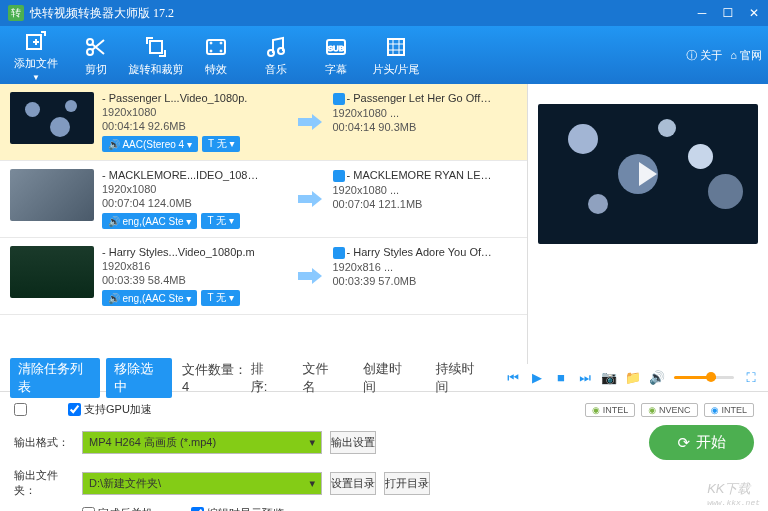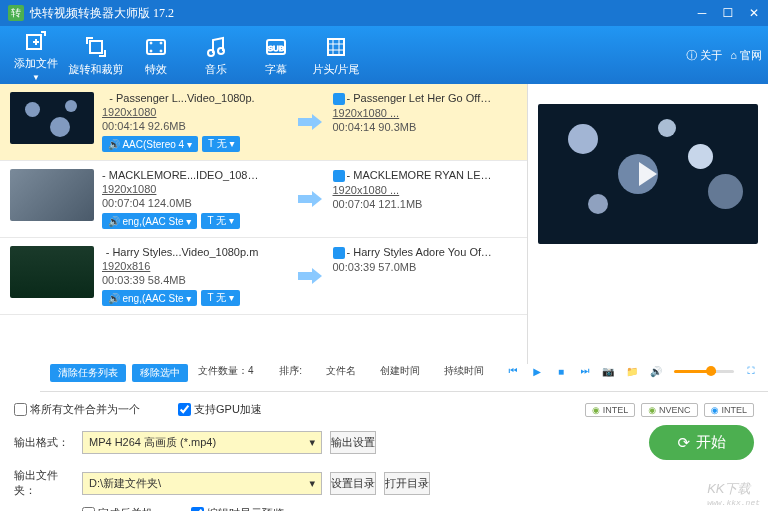--- a/index.html
+++ b/index.html
@@ -18,51 +18,51 @@
 .toolbar-right { margin-left: auto; display: flex; align-items: center; gap: 8px; color: #fff; font-size: 11px; }
 .toolbar-right a { color: #fff; text-decoration: none; cursor: pointer; display: flex; align-items: center; gap: 3px; }
 
 .main { display: flex; height: 280px; }
 .list { width: 530px; overflow-y: auto; border-right: 1px solid #ddd; }
 .item { display: flex; padding: 8px 10px; border-bottom: 1px solid #e8e8e8; gap: 8px; }
 .item.selected { background: #fff4c8; }
 .thumb { width: 84px; height: 52px; background: #0a1a2a; position: relative; border-radius: 2px; overflow: hidden; }
 .bokeh { position: absolute; border-radius: 50%; background: rgba(180,210,255,0.7); }
 .col { flex: 1; font-size: 11px; color: #555; }
-.col .line1 { color: #333; white-space: nowrap; overflow: hidden; text-overflow: ellipsis; max-width: 160px; text-align: center; }
-.col .line2 { margin-top: 2px; text-decoration: underline; }
+.col .line1 { color: #333; white-space: nowrap; overflow: hidden; text-overflow: ellipsis; max-width: 160px; }
+.col .line2 { margin-top: 2px; }
 .col .line3 { margin-top: 2px; }
 .badges { margin-top: 4px; display: flex; gap: 4px; }
 .badge { background: #2196f3; color: #fff; font-size: 10px; padding: 1px 6px; border-radius: 2px; cursor: pointer; display: flex; align-items: center; gap: 2px; }
 .arrow { width: 30px; display: flex; align-items: center; justify-content: center; }
 .arrow svg { fill: #8ac9ff; }
 .editicon { display: inline-block; width: 12px; height: 12px; background: #2196f3; border-radius: 2px; margin-right: 2px; vertical-align: middle; }
 
 .preview { flex: 1; padding: 10px; }
 .preview-video { width: 220px; height: 140px; background: #0a1a2a; position: relative; border-radius: 2px; overflow: hidden; margin-top: 10px; }
 .playbtn { position: absolute; top: 50%; left: 50%; transform: translate(-50%,-50%); width: 0; height: 0; border-left: 18px solid rgba(255,255,255,0.9); border-top: 12px solid transparent; border-bottom: 12px solid transparent; cursor: pointer; }
 
-.controls { height: 28px; display: flex; align-items: flex-start; padding: 0 10px; border-bottom: 1px solid #ddd; font-size: 10px; margin-left: 40px; }
+.controls { height: 28px; display: flex; align-items: center; padding: 0 10px; border-bottom: 1px solid #ddd; font-size: 13px; }
 .cbtn { background: #2196f3; color: #fff; padding: 2px 8px; border-radius: 2px; margin-right: 6px; cursor: pointer; }
 .filecount { margin-left: 4px; color: #444; }
 .sort { margin-left: auto; display: flex; gap: 24px; color: #444; margin-right: 12px; }
 .sort span { cursor: pointer; }
 .player-ctrls { display: flex; align-items: center; gap: 10px; margin-left: 10px; color: #2196f3; }
 .pctl { width: 14px; height: 14px; cursor: pointer; display: flex; align-items: center; justify-content: center; }
 .volslider { width: 60px; height: 3px; background: linear-gradient(to right, #ff9800 70%, #ddd 70%); border-radius: 2px; position: relative; }
 .volslider::after { content: ''; position: absolute; right: 30%; top: -4px; width: 10px; height: 10px; background: #ff9800; border-radius: 50%; }
 
 .bottom { padding: 10px 14px; font-size: 11px; color: #333; }
 .brow { display: flex; align-items: center; margin-bottom: 8px; gap: 8px; }
 .brow input[type=checkbox] { margin-right: 3px; }
 .chk { display: flex; align-items: center; margin-right: 30px; }
 .techbadges { margin-left: auto; display: flex; gap: 6px; }
 .techbadge { border: 1px solid #bbb; padding: 1px 6px; border-radius: 2px; font-size: 9px; color: #555; display: flex; align-items: center; gap: 3px; }
 .label { width: 60px; }
-.select { flex: 0 0 240px; border: 1px solid #bbb; padding: 3px 6px; background: #fef9c3; cursor: pointer; display: flex; justify-content: space-between; align-items: center; }
+.select { flex: 0 0 240px; border: 1px solid #bbb; padding: 3px 6px; background: #84cc16; cursor: pointer; display: flex; justify-content: space-between; align-items: center; }
 .btn2 { border: 1px solid #bbb; background: #f5f5f5; padding: 3px 0; cursor: pointer; }
 .startbtn { margin-left: auto; background: #4caf50; color: #fff; padding: 8px 28px; border-radius: 18px; font-size: 15px; cursor: pointer; display: flex; align-items: center; gap: 6px; }
 
 .watermark { position: absolute; bottom: 4px; right: 8px; color: #ccc; font-size: 13px; font-style: italic; pointer-events: none; }
 .watermark small { display: block; font-size: 8px; text-align: left; font-family: Liberation Mono, monospace; }
 </style>
 </head>
 <body>
 
 <div class="titlebar">
@@ -78,20 +78,30 @@
 <div class="toolbar">
   <div class="tbtn">
     <div class="ticon">
         <svg width="24" height="24" viewBox="0 0 24 24">
           <rect x="3" y="6" width="14" height="14" fill="none" stroke-width="2"></rect>
           <path d="M17 3h4v4M12 10v6M9 13h6" stroke-width="2" fill="none"></path>
         </svg>
       </div>
     <span>添加文件</span>
       <span style="font-size:8px">▼</span>
+  </div>
+  <div class="tbtn">
+    <div class="ticon">
+        <svg width="24" height="24" viewBox="0 0 24 24">
+          <circle cx="6" cy="7" r="3" fill="none" stroke-width="2"></circle>
+          <circle cx="6" cy="17" r="3" fill="none" stroke-width="2"></circle>
+          <path d="M8 9l12 10M8 15l12-10" stroke-width="2"></path>
+        </svg>
+      </div>
+    <span>剪切</span>
   </div>
   <div class="tbtn">
     <div class="ticon">
         <svg width="24" height="24" viewBox="0 0 24 24">
           <rect x="6" y="6" width="12" height="12" fill="none" stroke-width="2"></rect>
           <path d="M3 9V3h6M21 15v6h-6" stroke-width="2" fill="none"></path>
         </svg>
       </div>
     <span>旋转和裁剪</span>
   </div>
@@ -212,20 +222,21 @@
         <div class="badge">T  无 ▾</div>
       </div>
     </div>
     <div class="arrow">
           <svg width="28" height="24" viewBox="0 0 28 24">
             <path d="M2 8h14v-4l10 8-10 8v-4H2z"></path>
           </svg>
         </div>
     <div class="col">
       <div class="line1"><span class="editicon"></span>- Harry Styles  Adore You Official Vide</div>
+      <div class="line2">1920x816   ...</div>
       <div class="line3">00:03:39  57.0MB</div>
     </div>
   </div>
     </div>
   <div class="preview">
     <div class="preview-video">
       <div class="bokeh" style="width:30px;height:30px;top:20px;left:30px;background:rgba(200,220,255,0.8)"></div>
       <div class="bokeh" style="width:40px;height:40px;top:50px;left:80px;background:rgba(180,210,255,0.6)"></div>
       <div class="bokeh" style="width:25px;height:25px;top:40px;left:150px;background:rgba(220,235,255,0.9)"></div>
       <div class="bokeh" style="width:20px;height:20px;top:90px;left:50px;background:rgba(200,220,255,0.7)"></div>
@@ -256,21 +267,20 @@
     <div class="pctl">🔊</div>
     <div class="volslider"></div>
     <div class="pctl">⛶</div>
   </div>
 </div>
 
 <div class="bottom">
   <div class="brow">
     <label class="chk">
         <input type="checkbox" style="">
-        <span>将所有文件合并为一个</span>
       </label>
     <label class="chk">
         <input type="checkbox" checked="" style="">
         <span>支持GPU加速</span>
       </label>
     <div class="techbadges">
       <div class="techbadge">
           <span style="color:#7cb342">◉</span>
           <span>INTEL</span>
         </div>

